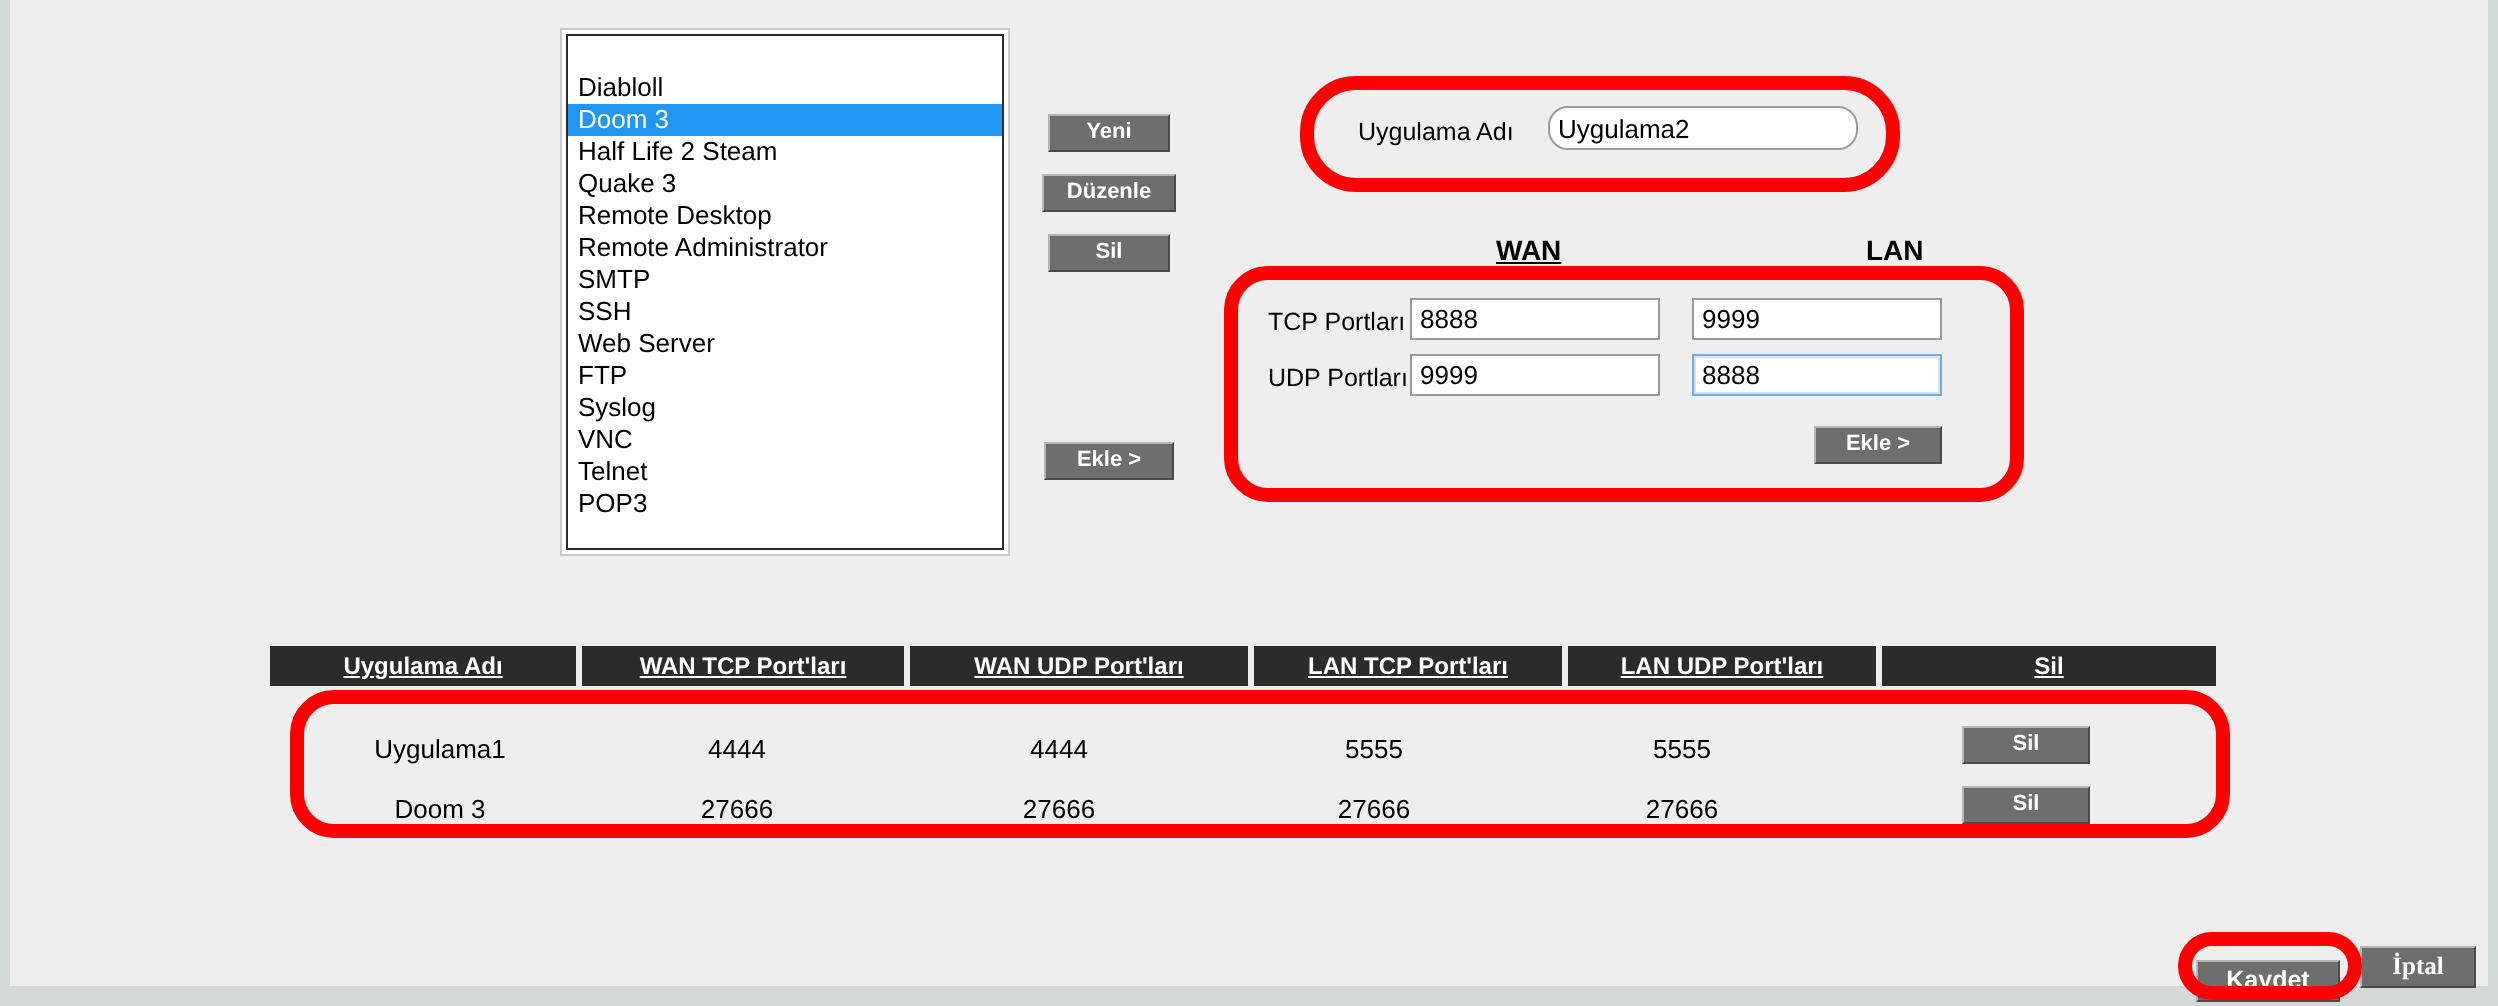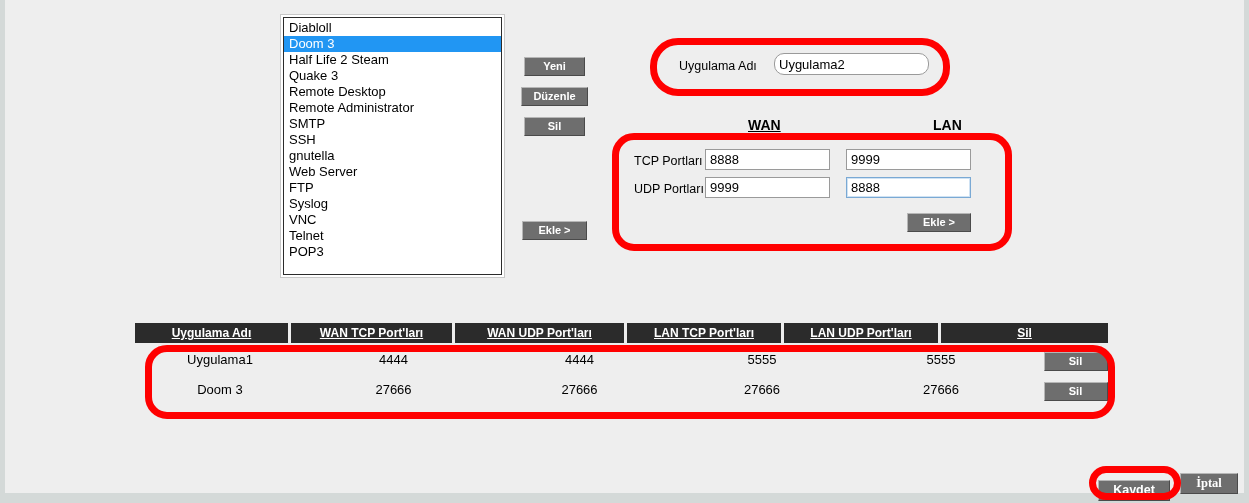--- a/index.html
+++ b/index.html
@@ -58,21 +58,21 @@
     box-sizing: border-box;
     padding: 2px;
   }
   .listbox-inner {
     width: 100%;
     height: 100%;
     border: 1px solid #2b2b2b;
     box-sizing: border-box;
     background: #ffffff;
     overflow: hidden;
-    padding-top: 2px;
+    padding-top: 18px;
   }
   .list-item {
     height: 16px;
     line-height: 16px;
     padding-left: 5px;
     font-size: 13px;
     color: #000000;
     white-space: nowrap;
     cursor: default;
   }
@@ -213,22 +213,21 @@
 
   .tbl-body {
     position: absolute;
     left: 152px; top: 352px;
     width: 956px; height: 60px;
   }
   .trow {
     position: relative;
     height: 30px;
     display: flex;
-    align-items: flex-start;
-    gap: 25px;
+    align-items: flex-end;
   }
   .td {
     text-align: center;
     font-size: 13px;
     color: #000000;
     white-space: nowrap;
   }
   .td-c0 { width: 136px; }
   .td-c1 { width: 161px; }
   .td-c2 { width: 161px; }
@@ -268,21 +267,20 @@
   <div class="listbox-outer">
     <div class="listbox-inner" id="app-list">
         <div class="list-item">Diabloll</div>
         <div class="list-item selected">Doom 3</div>
         <div class="list-item">Half Life 2 Steam</div>
         <div class="list-item">Quake 3</div>
         <div class="list-item">Remote Desktop</div>
         <div class="list-item">Remote Administrator</div>
         <div class="list-item">SMTP</div>
         <div class="list-item">SSH</div>
-        <div class="list-item">gnutella</div>
         <div class="list-item">Web Server</div>
         <div class="list-item">FTP</div>
         <div class="list-item">Syslog</div>
         <div class="list-item">VNC</div>
         <div class="list-item">Telnet</div>
         <div class="list-item">POP3</div>
       </div>
   </div>
 
   <button class="btn btn-yeni">Yeni</button>

